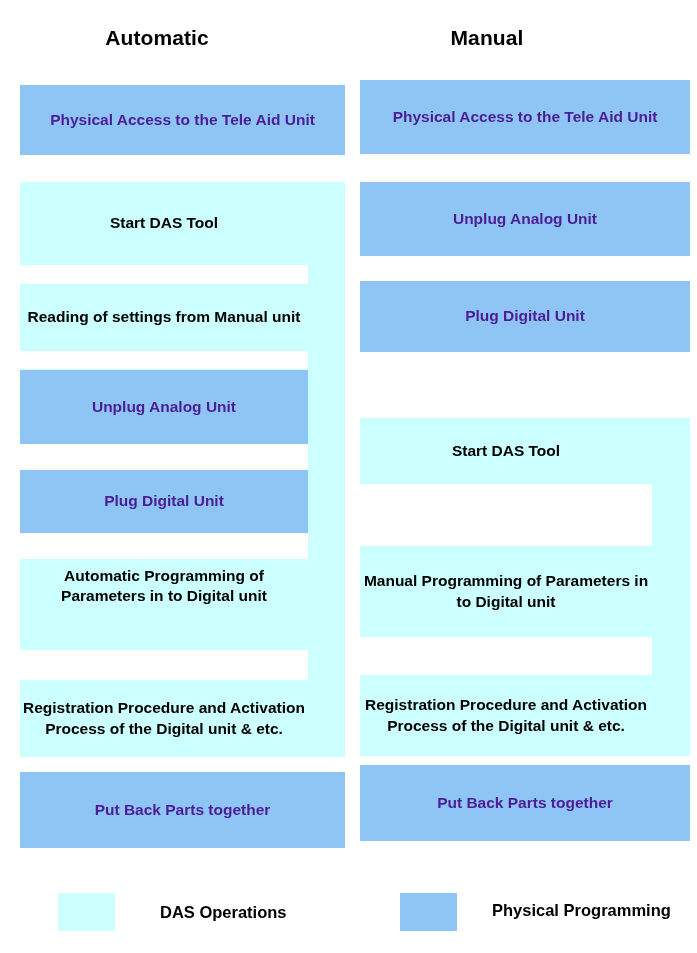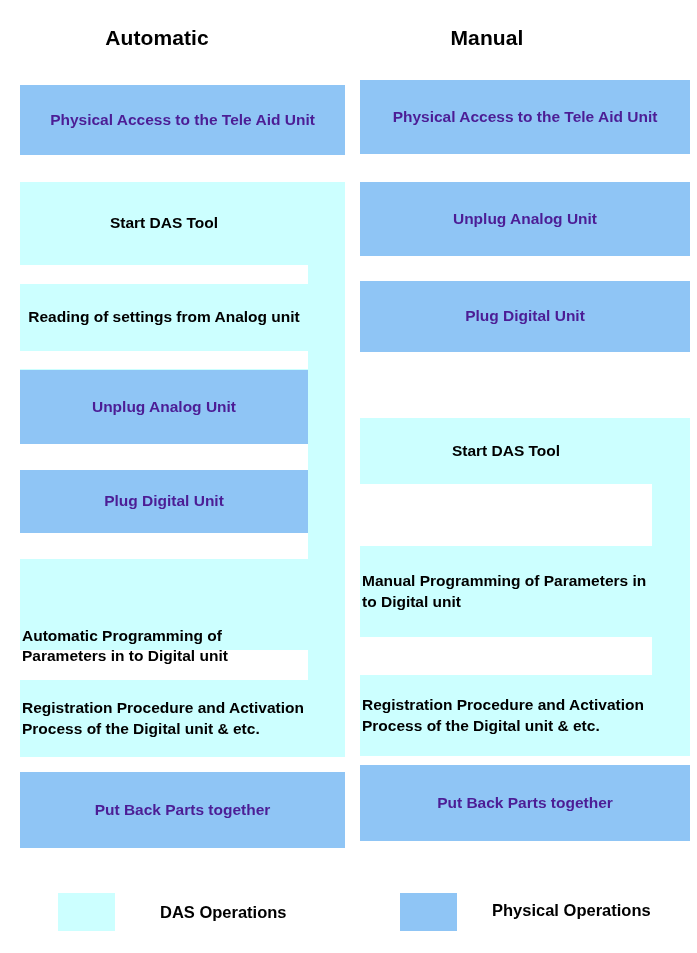--- a/index.html
+++ b/index.html
@@ -36,21 +36,21 @@
   
   .panel{position:absolute;background:#CCFFFF;}
 
   
   .gap{position:absolute;background:#FFFFFF;}
 
   
   .label{
     position:absolute;
     display:flex;align-items:center;justify-content:center;
-    text-align:left;
+    text-align:center;
     font-size:15.5px;font-weight:bold;color:#000000;
     line-height:1.30;
     padding:0 2px;box-sizing:border-box;
     pointer-events:none;
   }
 
   
   .legend-swatch{position:absolute;}
   .legend-label{
     position:absolute;
@@ -79,23 +79,23 @@
     <div class="gap" style="left:20px;top:444px;width:288px;height:26px;"></div>
     <div class="gap" style="left:20px;top:533px;width:288px;height:26px;"></div>
     <div class="gap" style="left:20px;top:650px;width:288px;height:30px;"></div>
 
     <div class="block bg-blue" style="left:20px;top:370px;width:288px;height:74px;">Unplug Analog Unit</div>
 
     <div class="block bg-blue" style="left:20px;top:470px;width:288px;height:63px;">Plug Digital Unit</div>
 
     <div class="label" style="left:20px;top:182px;width:288px;height:83px;">Start DAS Tool</div>
 
-    <div class="label" style="left:20px;top:284px;width:288px;height:67px;">Reading of settings from Analog unit</div>
+    <div class="label" style="left:20px;top:284px;width:288px;height:67px;">Reading of settings from Manual unit</div>
 
-    <div class="label" style="left:20px;top:587px;width:288px;height:118px;">Automatic Programming of Parameters in to Digital unit</div>
+    <div class="label" style="left:20px;top:527px;width:288px;height:118px;">Automatic Programming of Parameters in to Digital unit</div>
 
     <div class="label" style="left:20px;top:680px;width:288px;height:77px;">Registration Procedure and Activation Process of the Digital unit &amp; etc.</div>
 
     <div class="block bg-blue" style="left:20px;top:772px;width:325px;height:76px;">Put Back Parts together</div>
   </div>
 
   <div>
 
     <div class="block bg-blue" style="left:360px;top:80px;width:330px;height:74px;">Physical Access to the Tele Aid Unit</div>
 
@@ -116,16 +116,16 @@
 
     <div class="block bg-blue" style="left:360px;top:765px;width:330px;height:76px;">Put Back Parts together</div>
   </div>
 
   <div>
 
     <div class="legend-swatch bg-cyan" style="left:58px;top:893px;width:57px;height:38px;"></div>
     <div class="legend-label" style="left:160px;top:898px;height:28px;">DAS Operations</div>
 
     <div class="legend-swatch bg-blue" style="left:400px;top:893px;width:57px;height:38px;"></div>
-    <div class="legend-label" style="left:492px;top:896px;height:28px;">Physical Operations</div>
+    <div class="legend-label" style="left:492px;top:896px;height:28px;">Physical Programming</div>
   </div>
 
 </div>
 
 </body></html>

